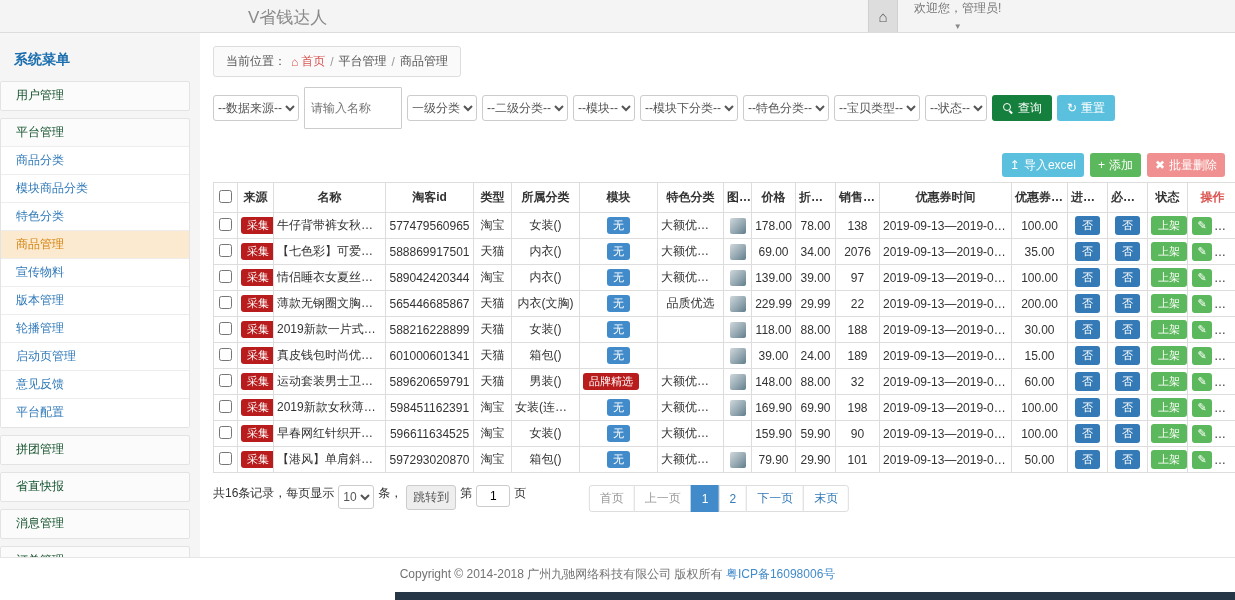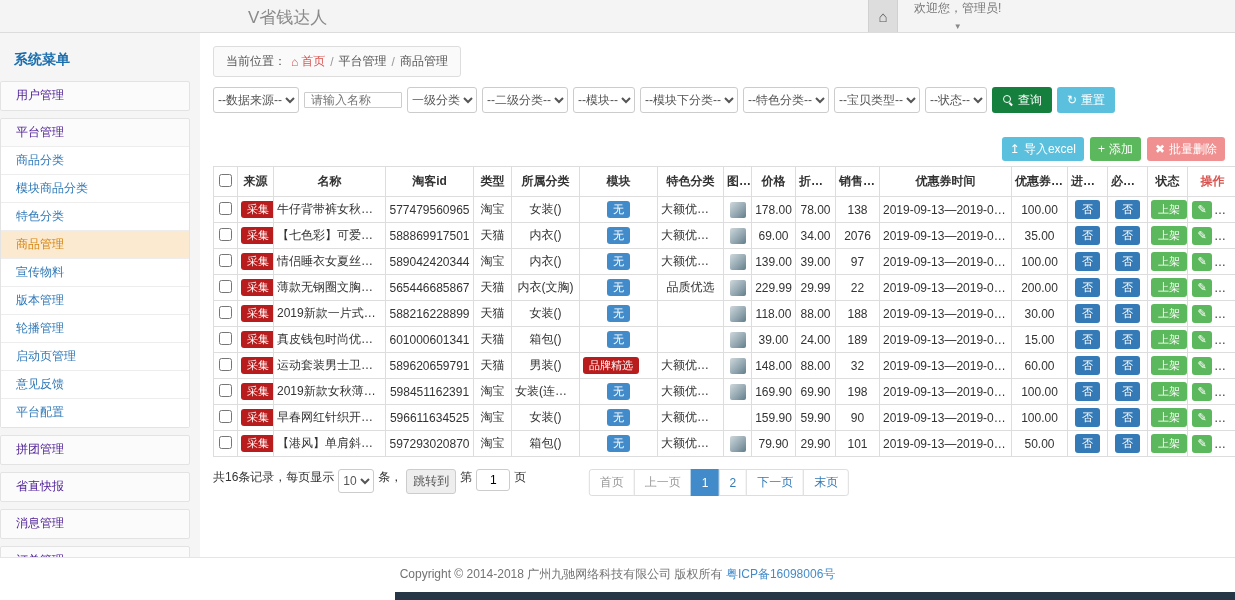--- a/index.html
+++ b/index.html
@@ -16,35 +16,35 @@
   .home-btn { width:30px; background:#dddddd; border-left:1px solid #d0d0d0; border-right:1px solid #d0d0d0;
     display:flex; align-items:center; justify-content:center; color:#555; font-size:15px; cursor:pointer; }
   .user-menu { display:flex; align-items:center; gap:5px; padding:0 16px; color:#777; cursor:pointer;flex-direction:column; }
   .caret { font-size:8px; color:#888; }
   
   .sidebar { position:absolute; left:0; top:33px; bottom:38px; width:200px; background:#f5f5f5;
     padding:14px 10px 0 0; overflow:hidden; }
   .sidebar-title { color:#1a6eae; font-weight:bold; font-size:14px; padding:4px 0 12px 14px; }
   .menu-group { background:#fbfbfb; border:1px solid #e3e3e3; border-radius:2px; margin-bottom:7px; }
   .menu-item { height:28px; line-height:27px; padding-left:15px; border-bottom:1px solid #ededed;
-    color:#4c1d95; cursor:pointer; white-space:nowrap; overflow:hidden; }
+    color:#14532d; cursor:pointer; white-space:nowrap; overflow:hidden; }
   .menu-item:last-child { border-bottom:none; }
   .menu-item.sub { background:#fff; color:#2f79b8; }
   .menu-item.active { background:#fcead0; color:#d58512; }
   
   .main { position:absolute; left:213px; top:33px; right:10px; bottom:38px; }
   .breadcrumb { display:inline-flex; align-items:center; gap:5px; border:1px solid #ddd; border-radius:3px;
     background:#fafafa; padding:6px 12px; margin-top:13px; color:#555; }
   .bc-home { color:#d9534f; cursor:pointer; display:inline-flex; gap:3px; align-items:center; }
   .sep { color:#999; }
   
   .filters { display:flex; align-items:center; gap:5px; margin-top:10px; }
   .contents { display:contents; }
   select { height:26px; border:1px solid #ccc; border-radius:3px; background:#fff; font-size:12px; color:#555; }
-  .txt { width:98px; height:16px; border:1px solid #ccc; border-radius:1px; padding:0 6px; font-size:12px; }
+  .txt { width:98px; height:42px; border:1px solid #ccc; border-radius:1px; padding:0 6px; font-size:12px; }
   .btn { height:26px; border:none; border-radius:3px; color:#fff; font-size:12px; padding:0 10px;
     cursor:pointer; display:inline-flex; align-items:center; gap:4px; }
   .btn-primary { background:#15803d; }
   .btn-info { background:#5bc0de; }
   .btn-success { background:#5cb85c; }
   .btn-danger-soft { background:#f19090; }
   .icon-search { width:12px; height:12px; display:inline-block; position:relative; }
   .icon-search::before { content:""; position:absolute; left:1px; top:1px; width:6px; height:6px;
     border:1.5px solid #fff; border-radius:50%; }
   .icon-search::after { content:""; position:absolute; left:8px; top:8px; width:4px; height:1.6px;

